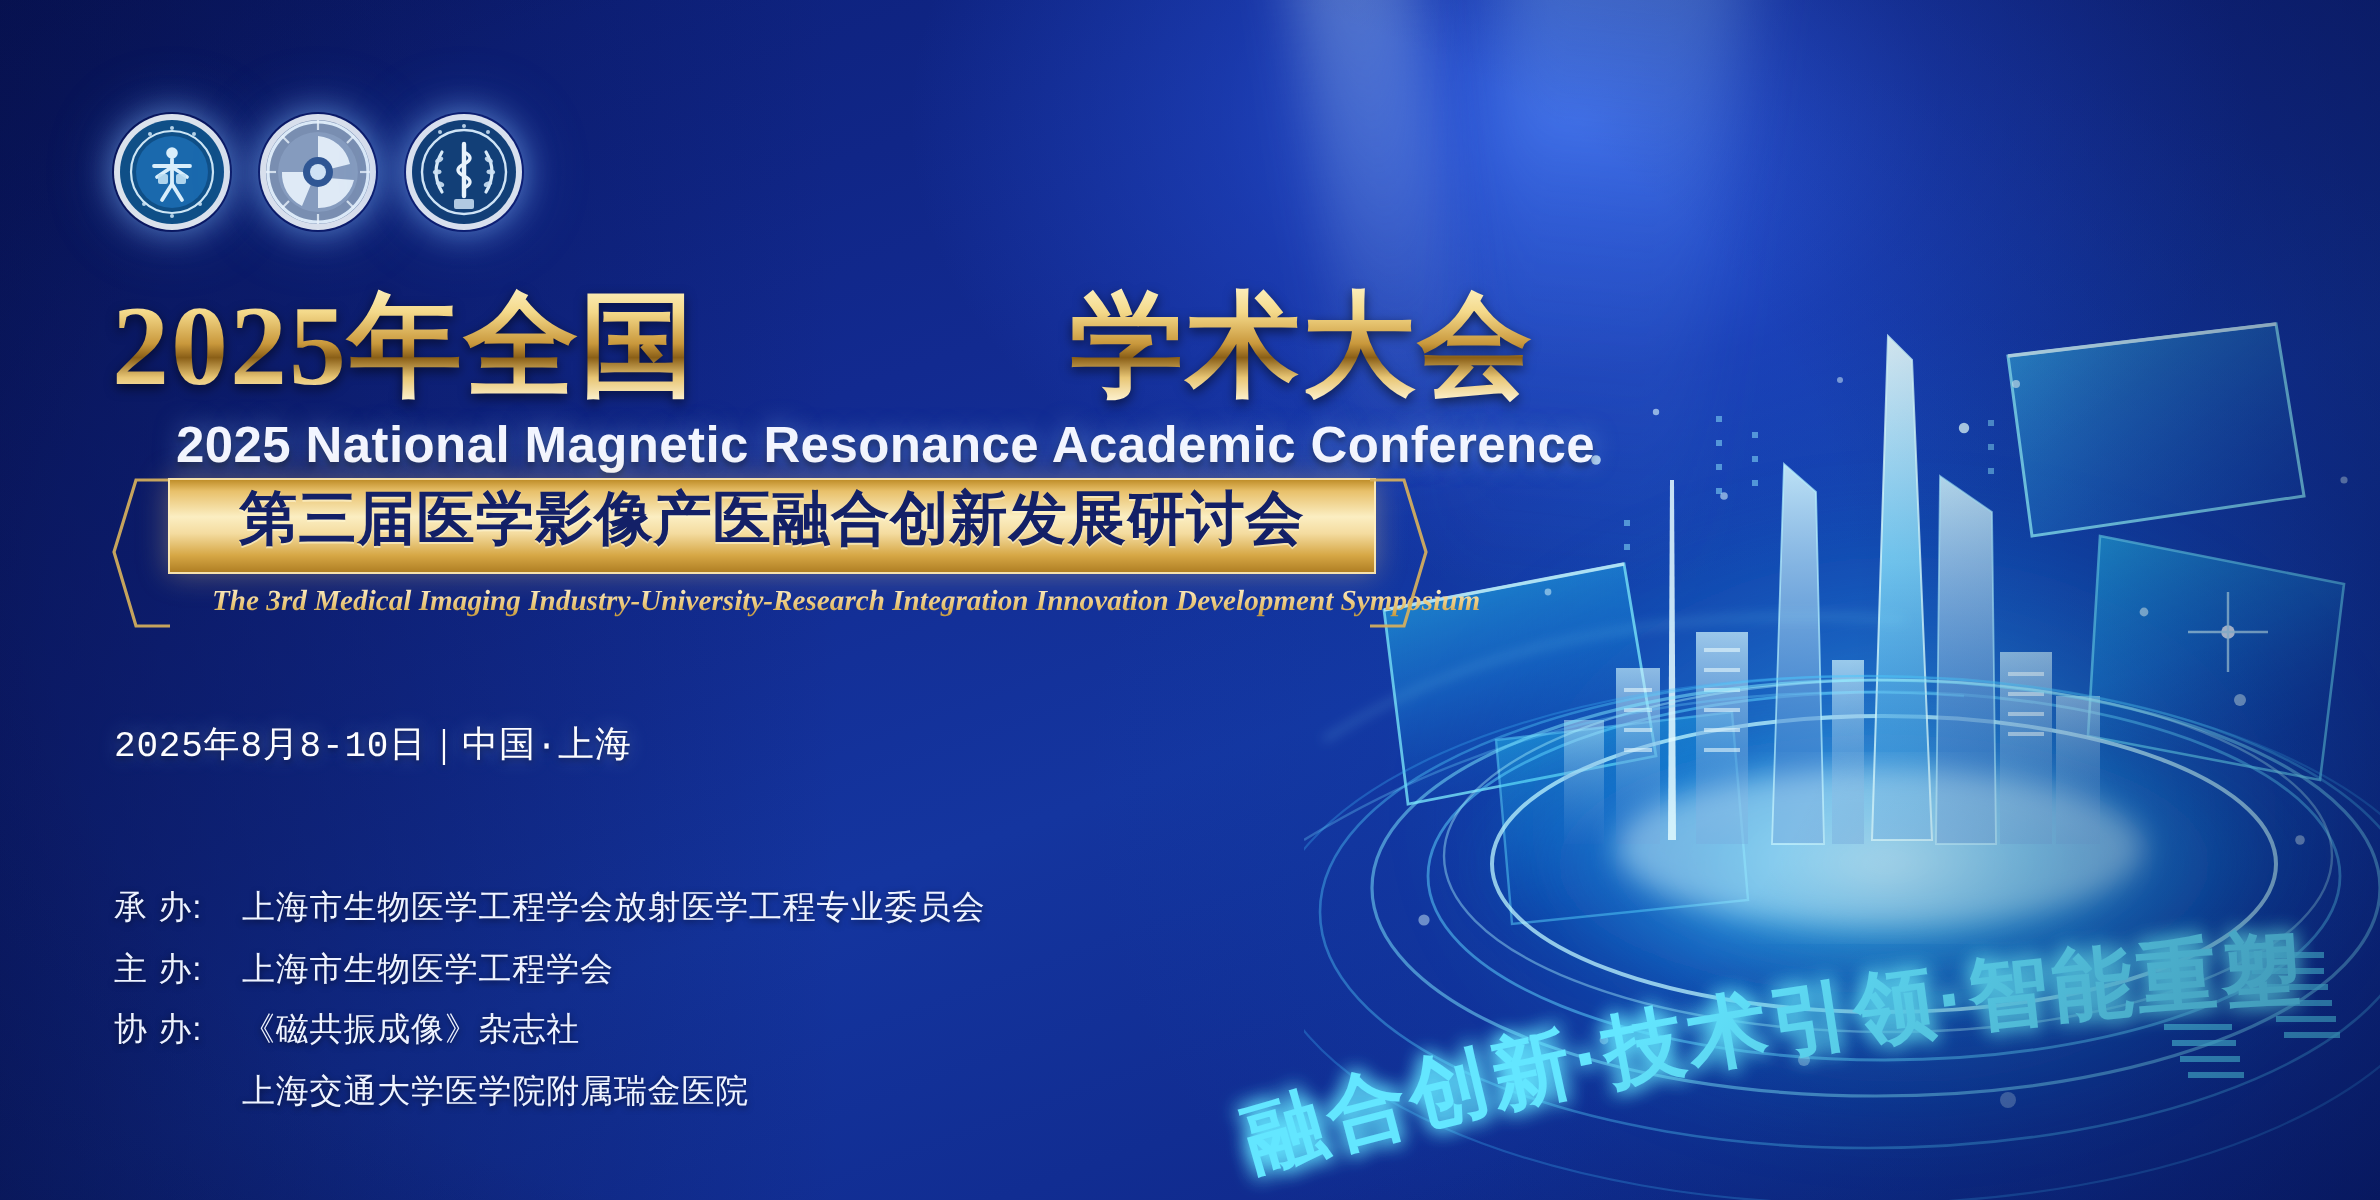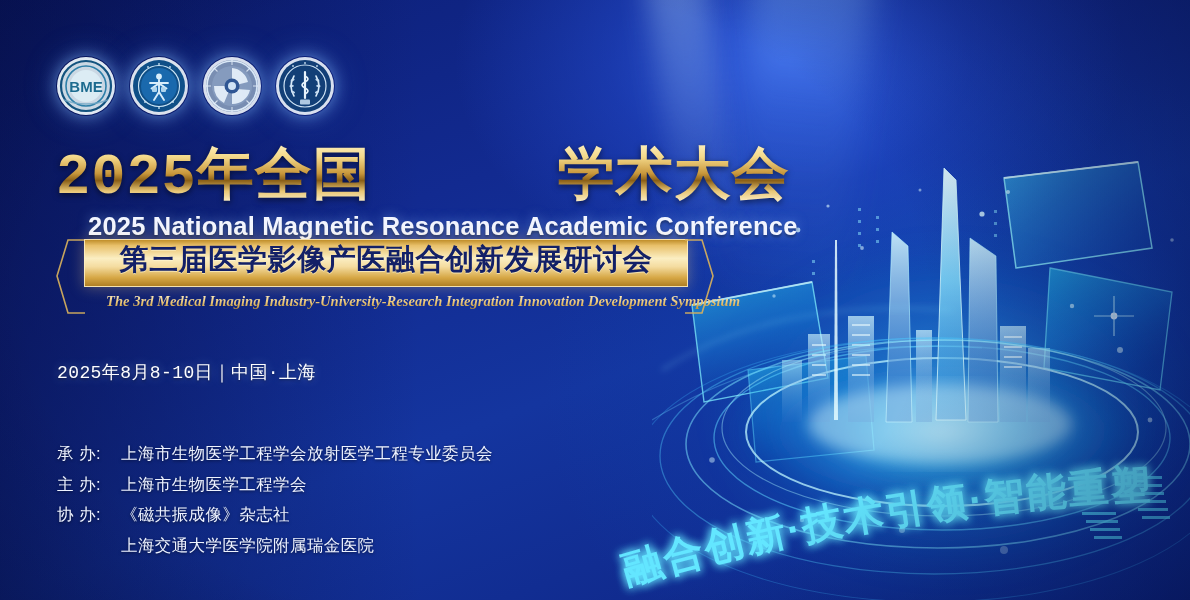--- a/index.html
+++ b/index.html
@@ -57,21 +57,21 @@
   .title-main{
     font-size:57px;line-height:1.02;
     font-weight:bold;letter-spacing:1px;
     white-space:nowrap;
     background:linear-gradient(to bottom,#fdf1c2 2%,#f4d98a 24%,#c9983c 49%,#8a5f17 60%,#e8c675 76%,#fff6d8 96%);
     -webkit-background-clip:text;background-clip:text;
     color:transparent;-webkit-text-fill-color:transparent;
     filter:drop-shadow(0 2px 3px rgba(0,0,0,.55));
     display:flex;align-items:baseline;
   }
-  .t-print{font-family:Liberation Mono, monospace;}
+  .t-print{font-family:Liberation Serif, serif;}
   .t-brush{
     font-family:"Liberation Serif","DejaVu Serif",serif;
     font-style:italic;font-weight:bold;
     font-size:62px;
     letter-spacing:-1px;
     margin:0 2px;
     transform:skewX(-5deg);
   }
   .title-en{
     margin-top:5px;
@@ -341,31 +341,20 @@
         <textPath href="#arcPath" startOffset="2%">融合创新·技术引领·智能重塑</textPath>
       </text>
     </svg>
   </div>
 
   <div class="leftdark"></div>
   <div class="vignette"></div>
 
   <div class="logo-row">
 
-    <div class="logo">
-      <svg viewBox="0 0 60 60">
-        <circle cx="30" cy="30" r="29" fill="#eef6fb" opacity=".94"></circle>
-        <circle cx="30" cy="30" r="25.5" fill="#17406e" opacity=".1"></circle>
-        <circle cx="30" cy="30" r="25" fill="none" stroke="#13537e" stroke-width="2.2"></circle>
-        <circle cx="30" cy="30" r="20" fill="none" stroke="#2e7fa8" stroke-width="1.6"></circle>
-        <circle cx="30" cy="30" r="16" fill="#dcecf4"></circle>
-        <text x="30" y="36" font-family="Liberation Sans, sans-serif" font-size="15" font-weight="bold" fill="#1d6b8f" text-anchor="middle">BME</text>
-        <path d="M8 44 Q30 52 52 44" fill="none" stroke="#6fa6c4" stroke-width="1.4" opacity=".8"></path>
-      </svg>
-    </div>
 
     <div class="logo">
       <svg viewBox="0 0 60 60">
         <circle cx="30" cy="30" r="29" fill="#f2f8fc" opacity=".9"></circle>
         <circle cx="30" cy="30" r="26" fill="#0f4f87"></circle>
         <circle cx="30" cy="30" r="20.5" fill="none" stroke="#cde6f5" stroke-width="1.1"></circle>
         <circle cx="30" cy="30" r="18" fill="#1a69ad"></circle>
 
         <g stroke="#d9eefb" stroke-width="1.9" fill="none" stroke-linecap="round">
           <circle cx="30" cy="20.5" r="2.9" fill="#d9eefb" stroke="none"></circle>

